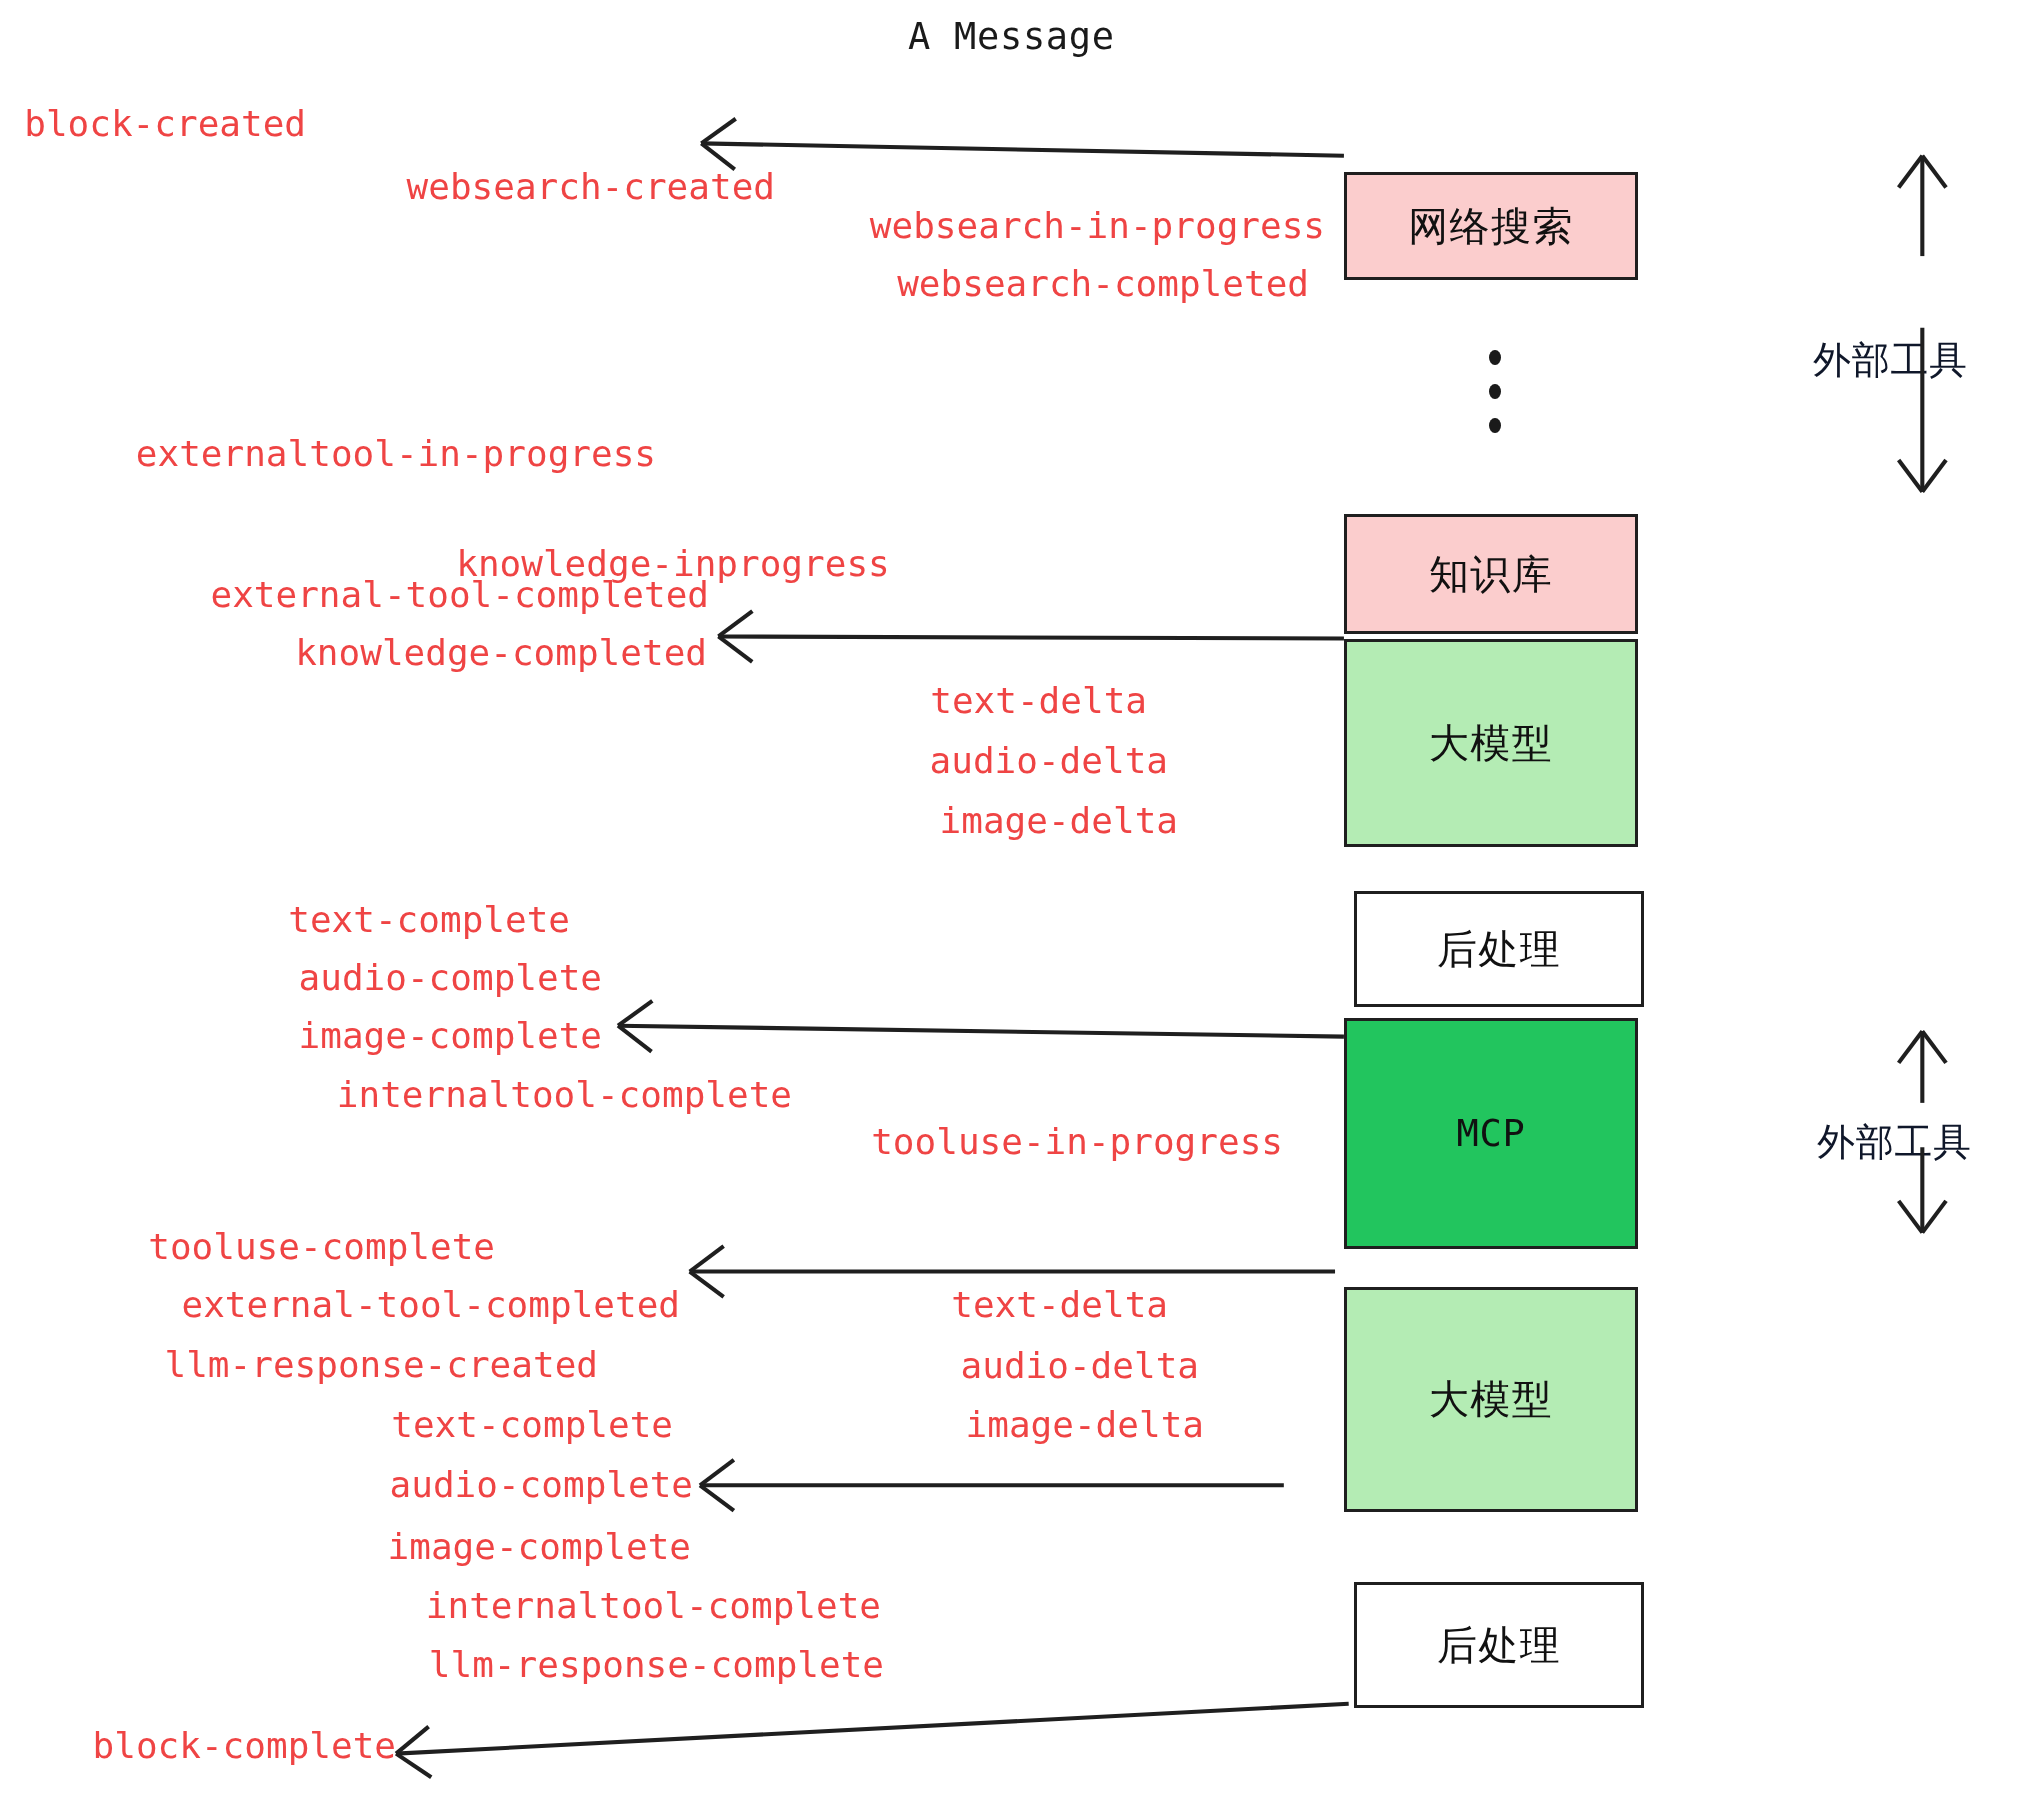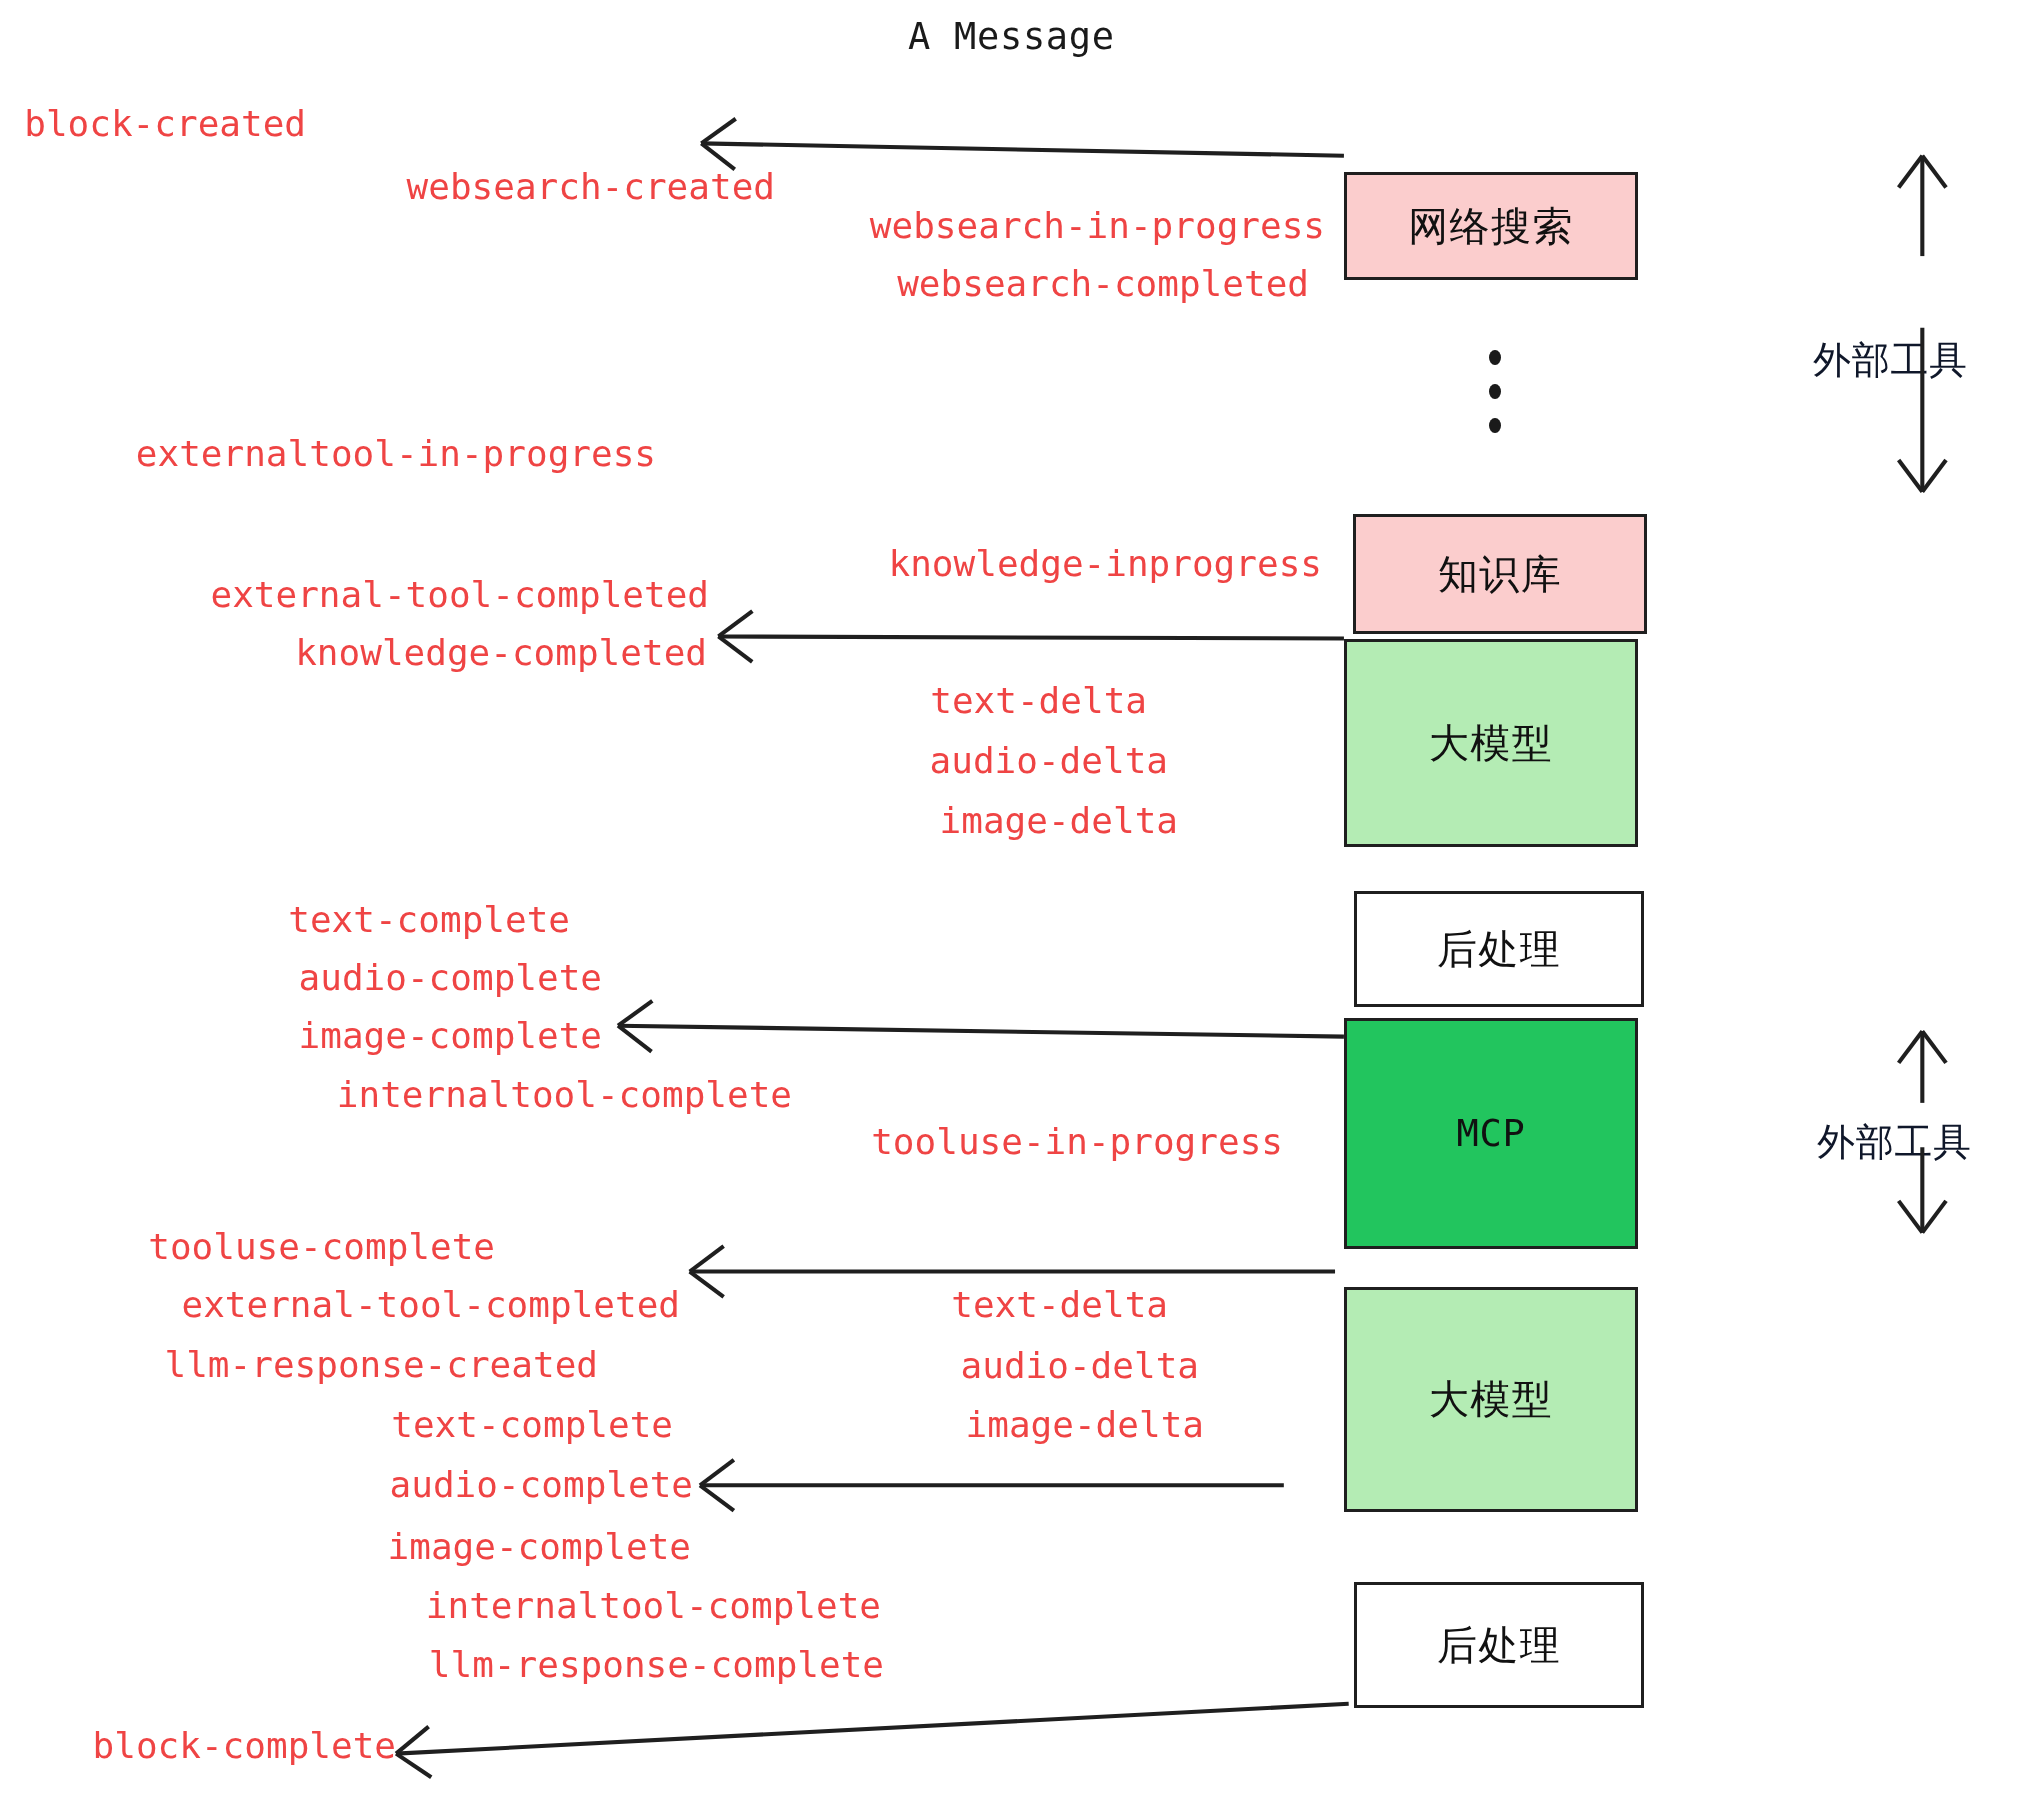--- a/index.html
+++ b/index.html
@@ -83,21 +83,21 @@
 </style>
 </head>
 <body>
 
 <div id="canvas">
 
   <div class="title" style="left:908px; top:15px;">A Message</div>
 
   <div id="nodes-layer">
       <div class="node" style="left: 1344px; top: 172px; width: 294px; height: 108px; background: rgb(251, 205, 205); border-color: rgb(31, 31, 31);">网络搜索</div>
-      <div class="node" style="left: 1344px; top: 514px; width: 294px; height: 120px; background: rgb(251, 205, 205); border-color: rgb(31, 31, 31); margin-left: 9px;">知识库</div>
+      <div class="node" style="left: 1344px; top: 514px; width: 294px; height: 120px; background: rgb(251, 205, 205); border-color: rgb(31, 31, 31);">知识库</div>
       <div class="node" style="left: 1344px; top: 639px; width: 294px; height: 208px; background: rgb(180, 236, 180); border-color: rgb(31, 31, 31);">大模型</div>
       <div class="node" style="left: 1354px; top: 891px; width: 290px; height: 116px; background: rgb(255, 255, 255); border-color: rgb(31, 31, 31);">后处理</div>
       <div class="node mcp" style="left: 1344px; top: 1018px; width: 294px; height: 231px; background: #22c55e; border-color: rgb(31, 31, 31);">MCP</div>
       <div class="node" style="left: 1344px; top: 1287px; width: 294px; height: 225px; background: rgb(180, 236, 180); border-color: rgb(31, 31, 31);">大模型</div>
       <div class="node" style="left: 1354px; top: 1582px; width: 290px; height: 126px; background: rgb(255, 255, 255); border-color: rgb(31, 31, 31);">后处理</div>
     </div>
 
   <div id="events-left-layer">
       <div class="evt right" style="left: 0px; top: 106px; width: 306px;">block-created</div>
       <div class="evt right" style="left: 0px; top: 169px; width: 775px;">websearch-created</div>
@@ -115,21 +115,21 @@
       <div class="evt right" style="left: 0px; top: 1467px; width: 693px;">audio-complete</div>
       <div class="evt right" style="left: 0px; top: 1529px; width: 691px;">image-complete</div>
       <div class="evt right" style="left: 0px; top: 1588px; width: 881px;">internaltool-complete</div>
       <div class="evt right" style="left: 0px; top: 1647px; width: 884px;">llm-response-complete</div>
       <div class="evt right" style="left: 0px; top: 1728px; width: 396px;">block-complete</div>
     </div>
 
   <div id="events-mid-layer">
       <div class="evt right" style="left: 0px; top: 208px; width: 1325px; text-align: right;">websearch-in-progress</div>
       <div class="evt right" style="left: 4px; top: 266px; width: 1305px;">websearch-completed</div>
-      <div class="evt right" style="left: 0px; top: 546px; width: 1322px;">knowledge-inprogress</div>
+      <div class="evt right" style="left: 12px; top: 546px; width: 1322px; text-align: center;">knowledge-inprogress</div>
       <div class="evt right" style="left: 0px; top: 683px; width: 1147px;">text-delta</div>
       <div class="evt right" style="left: 0px; top: 743px; width: 1168px;">audio-delta</div>
       <div class="evt right" style="left: 0px; top: 803px; width: 1178px;">image-delta</div>
       <div class="evt right" style="left: 0px; top: 1124px; width: 1283px;">tooluse-in-progress</div>
       <div class="evt right" style="left: 0px; top: 1287px; width: 1168px;">text-delta</div>
       <div class="evt right" style="left: 0px; top: 1348px; width: 1199px;">audio-delta</div>
       <div class="evt right" style="left: 0px; top: 1407px; width: 1204px;">image-delta</div>
     </div>
 
   <div id="side-labels-layer">

